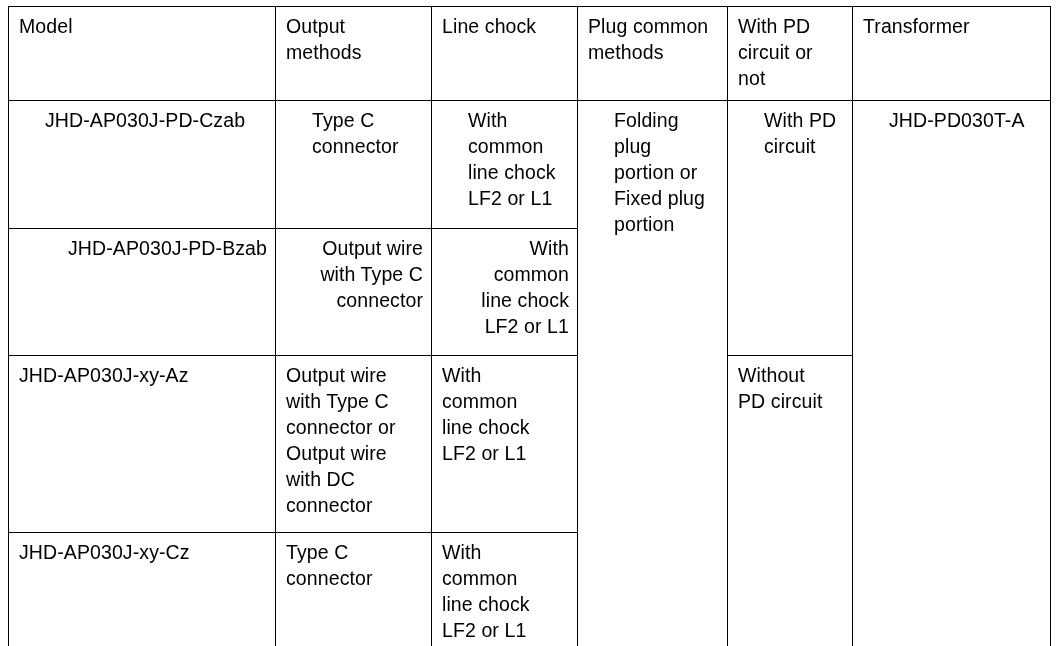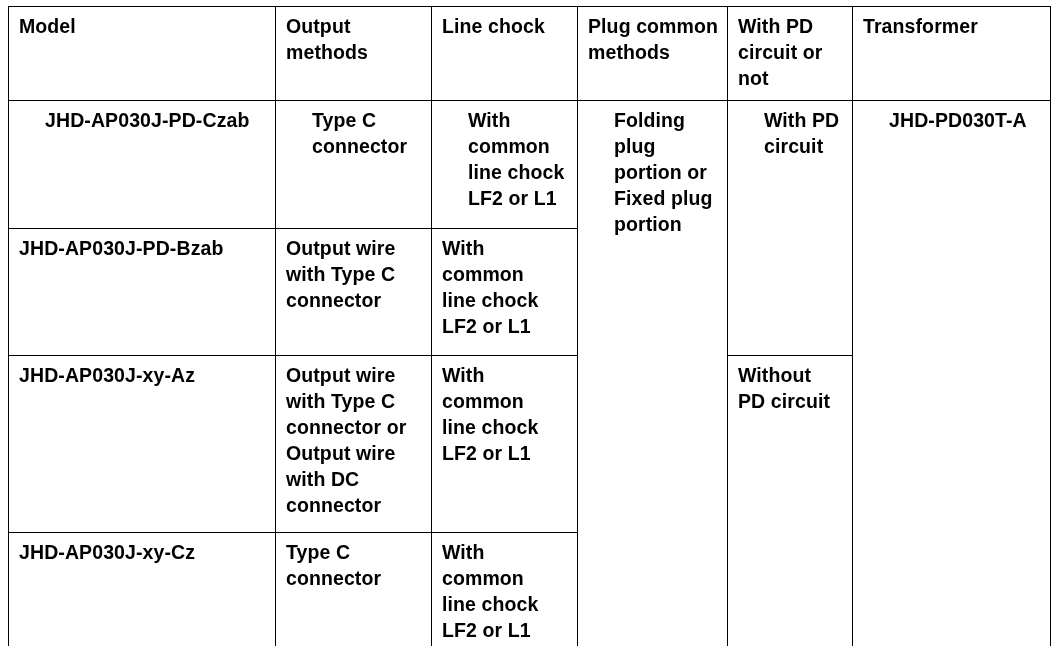--- a/index.html
+++ b/index.html
@@ -28,36 +28,36 @@
     border-top: 1.5px solid #000;
     border-right: 1.5px solid #000;
     border-bottom: 2.5px solid #000;
   }
   table.spec-table td {
     border: 1px solid #000;
     vertical-align: top;
     padding: 6px 8px 4px 10px;
     font-size: 19.5px;
     line-height: 26px;
-    font-weight: 700;
+    font-weight: 400;
     white-space: pre-line;
     letter-spacing: 0.1px;
   }
   
   col.c-model        { width: 267px; }
   col.c-output       { width: 156px; }
   col.c-chock        { width: 146px; }
   col.c-plug         { width: 150px; }
   col.c-pd           { width: 125px; }
   col.c-transformer  { width: 198px; }
 
   
   tr.row-head td { height: 83px; }
   tr.row-1 td    { height: 117px; padding-left: 36px; }
-  tr.row-2 td    { height: 116px; }
+  tr.row-2 td    { height: 116px; text-align: right; }
   tr.row-3 td    { height: 166px; }
   tr.row-4 td    { height: 118px; }
 </style>
 </head>
 <body>
 
 <div id="spec-table-wrap">
   <table class="spec-table">
     <colgroup>
       <col class="c-model">

